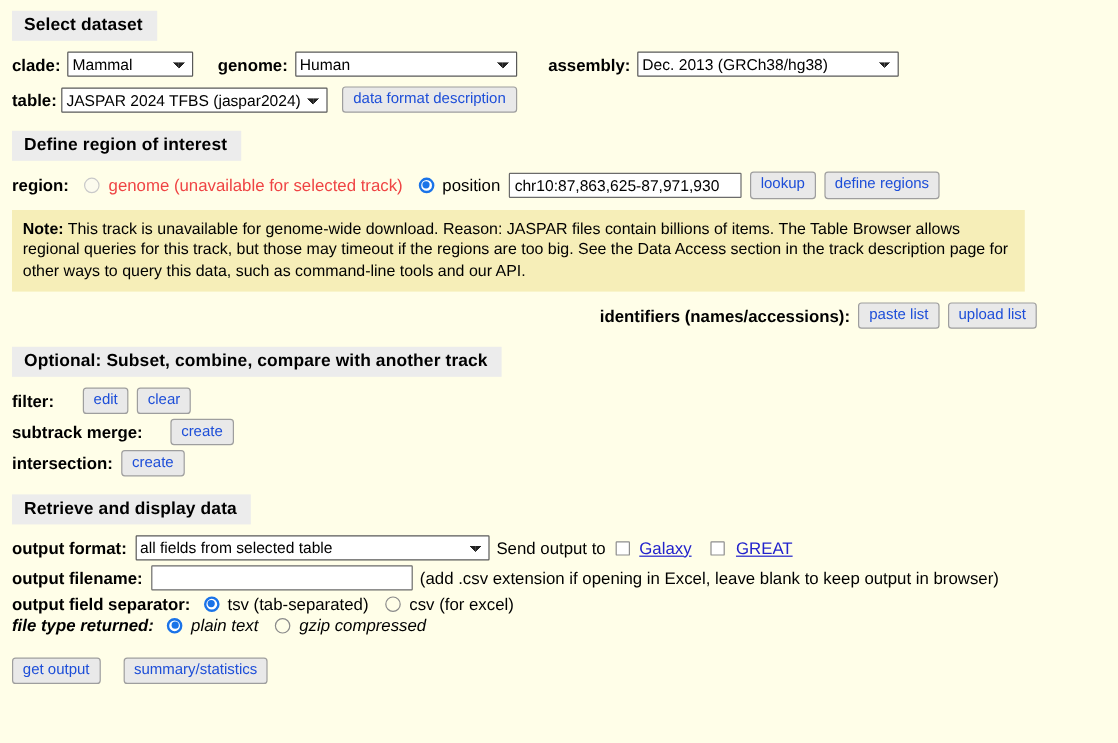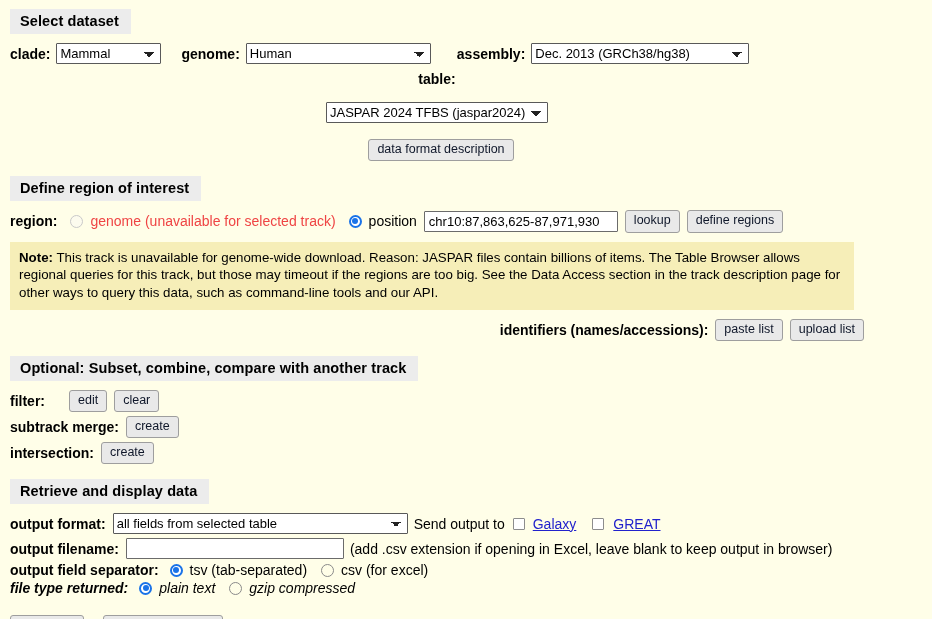--- a/index.html
+++ b/index.html
@@ -105,21 +105,21 @@
   input.in-position { width: 194px; }
   input.in-filename { width: 218px; }
 
   button {
     font-family: "Liberation Sans", sans-serif;
     font-size: 12.5px;
     background: #E9E9E9;
     border: 1px solid #9e9e9e;
     border-radius: 3px;
     padding: 3px 8px 4px 8px;
-    color: #0f172a;
+    color: #1d4ed8;
     line-height: 1.05;
     cursor: pointer;
   }
 
   
   .radio {
     position: relative;
     display: inline-block;
     width: 13px;
     height: 13px;
@@ -211,21 +211,21 @@
     <select class="sel-asm">
       <option>Dec. 2013 (GRCh38/hg38)</option>
     </select>
   </div>
 
   <div class="gap-xs"></div>
 
 
   <div class="gap-xs"></div>
 
-  <div class="row" style="gap:16px;flex-direction:column;">
+  <div class="row" style="gap:4px;">
     <span class="lbl">table:</span>
     <select class="sel-table">
       <option>JASPAR 2024 TFBS (jaspar2024)</option>
     </select>
     <button style="margin-left:8px;">data format description</button>
   </div>
 
   
   <div class="gap-m"></div>
   <div class="section-header">Define region of interest</div>
@@ -264,21 +264,21 @@
   <div class="gap-s"></div>
 
   <div class="row" style="gap:0;">
     <span class="lbl">filter:</span>
     <button style="margin-left:24px;">edit</button>
     <button style="margin-left:7px;">clear</button>
   </div>
 
   <div class="gap-xs"></div>
 
-  <div class="row" style="gap:0;">
+  <div class="row" style="gap:16px;">
     <span class="lbl">subtrack merge:</span>
     <button style="margin-left:7px;">create</button>
   </div>
 
   <div class="gap-xs"></div>
 
   <div class="row" style="gap:0;">
     <span class="lbl">intersection:</span>
     <button style="margin-left:7px;">create</button>
   </div>

